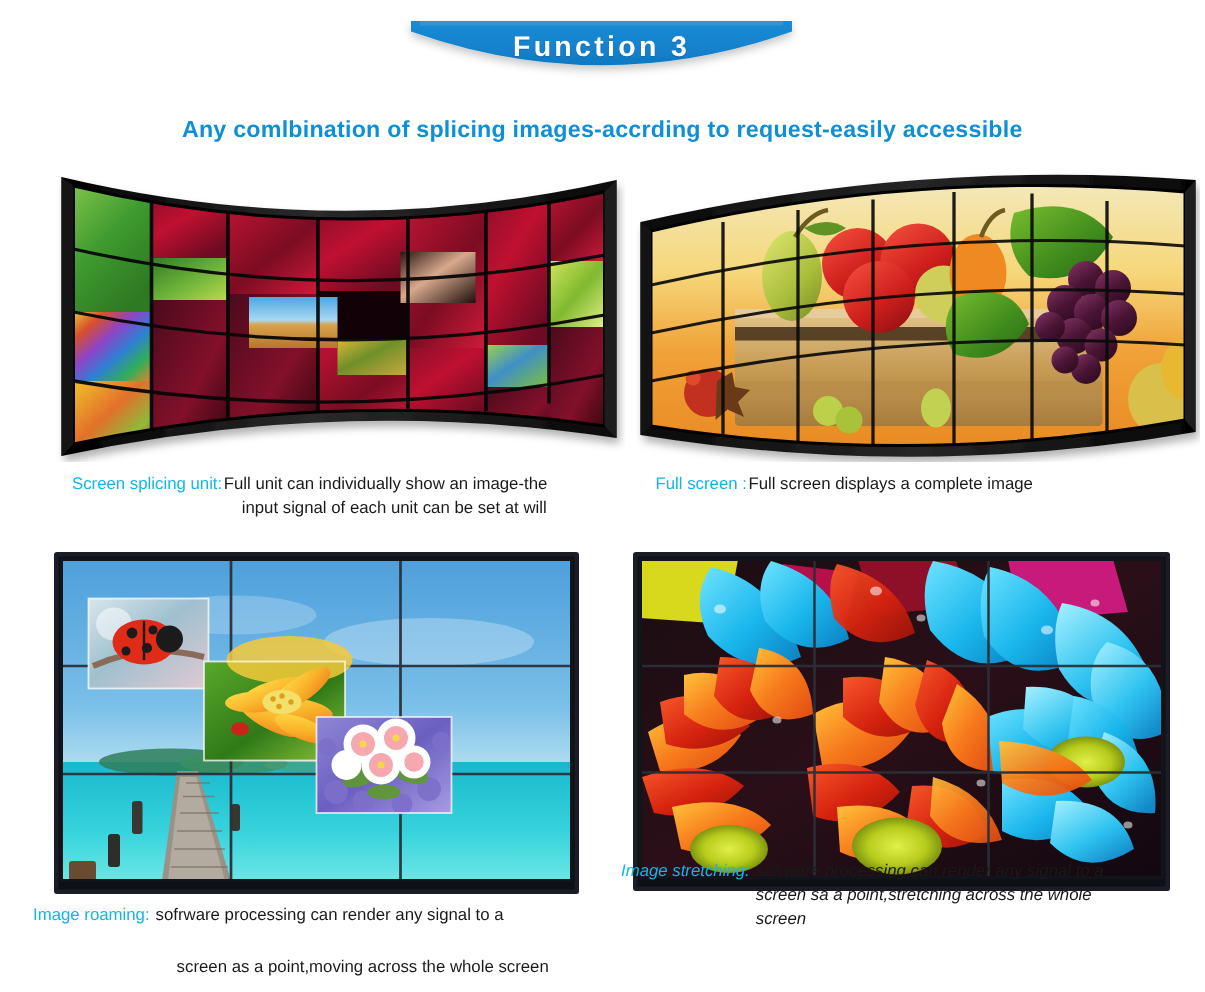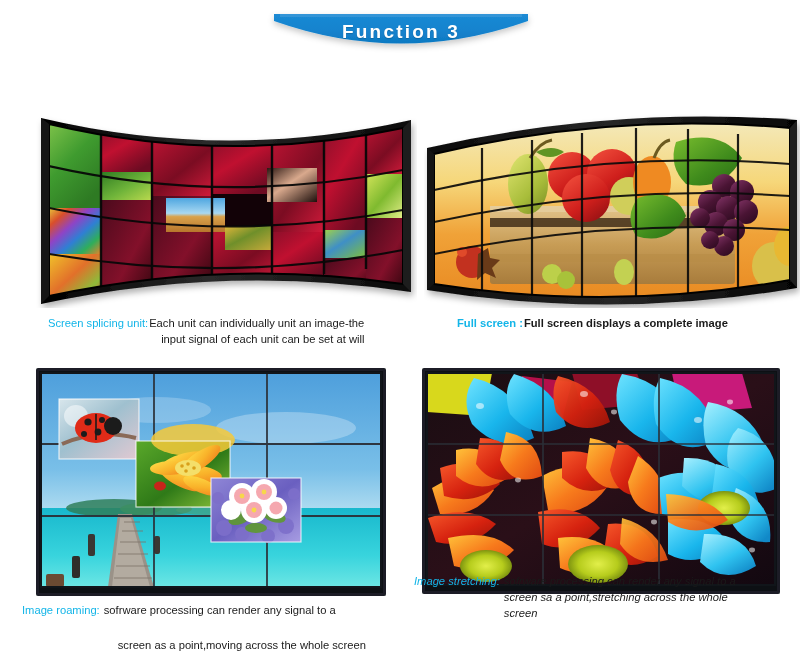--- a/index.html
+++ b/index.html
@@ -66,21 +66,21 @@
   .caption .cap-label {
     color: #13b5e8;
     white-space: nowrap;
     flex: 0 0 auto;
   }
   .caption .cap-text {
     color: #1a1a1a;
     flex: 1 1 auto;
   }
   .cap-tl { left: 48px;  top: 315px; width: 340px; }
-  .cap-tr { left: 457px; top: 315px; width: 340px; font-weight: bold; }
+  .cap-tr { left: 437px; top: 315px; width: 340px; }
   .cap-bl { left: 22px;  top: 602px; width: 378px; }
   .cap-br { left: 414px; top: 573px; width: 378px; font-style: italic; }
   .cap-tl .cap-text, .cap-tr .cap-text { margin-left: 1px; }
   .cap-bl .cap-text, .cap-br .cap-text { margin-left: 4px; }
 </style>
 </head>
 <body>
 
 <div id="page">
 
@@ -95,20 +95,21 @@
         <filter id="bannerShadow" x="-25%" y="-25%" width="160%" height="170%">
           <feDropShadow dx="0" dy="3" stdDeviation="3" flood-color="#000000" flood-opacity="0.22"></feDropShadow>
         </filter>
       </defs>
       <path d="M 8,4 L 262,4 L 262,11 Q 135,56 8,11 Z" fill="url(#bannerGrad)" filter="url(#bannerShadow)"></path>
       <path d="M 14,3.5 L 256,3.5 L 256,7 L 14,7 Z" fill="#ffffff" opacity="0.10"></path>
     </svg>
     <div class="banner-title">Function 3</div>
   </div>
 
+  <div class="subtitle">Any comlbination of splicing images-accrding to request-easily accessible</div>
 
   <div class="wall-figure" style="left:35px; top:114px;">
     <svg width="382" height="194" viewBox="0 0 382 194">
       <defs>
         <clipPath id="tlWallClip">
           <path d="M 14,10 Q 191,52 368,14 L 368,170 Q 191,144 14,182 Z"></path>
         </clipPath>
 
         <linearGradient id="tl_green1" x1="0" y1="0" x2="0.6" y2="1">
           <stop offset="0%" stop-color="#7fc34a"></stop>
@@ -646,21 +647,21 @@
         </g>
       </g>
 
       <rect x="5" y="5" width="348" height="212" fill="none" stroke="#11151a" stroke-width="2"></rect>
     </svg>
   </div>
 
   <div class="caption cap-tl">
     <span class="cap-label">Screen splicing unit:</span>
     <span class="cap-text">
-      <span>Each unit can individually unit  an image-the</span><br>
+      <span>Full unit can individually show  an image-the</span><br>
       <span style="margin-left:12px; display:inline-block;text-align:right;">input signal of each unit can be set at will</span>
     </span>
   </div>
 
   <div class="caption cap-tr">
     <span class="cap-label">Full screen :</span>
     <span class="cap-text">
       <span>Full screen displays a complete image</span>
     </span>
   </div>

